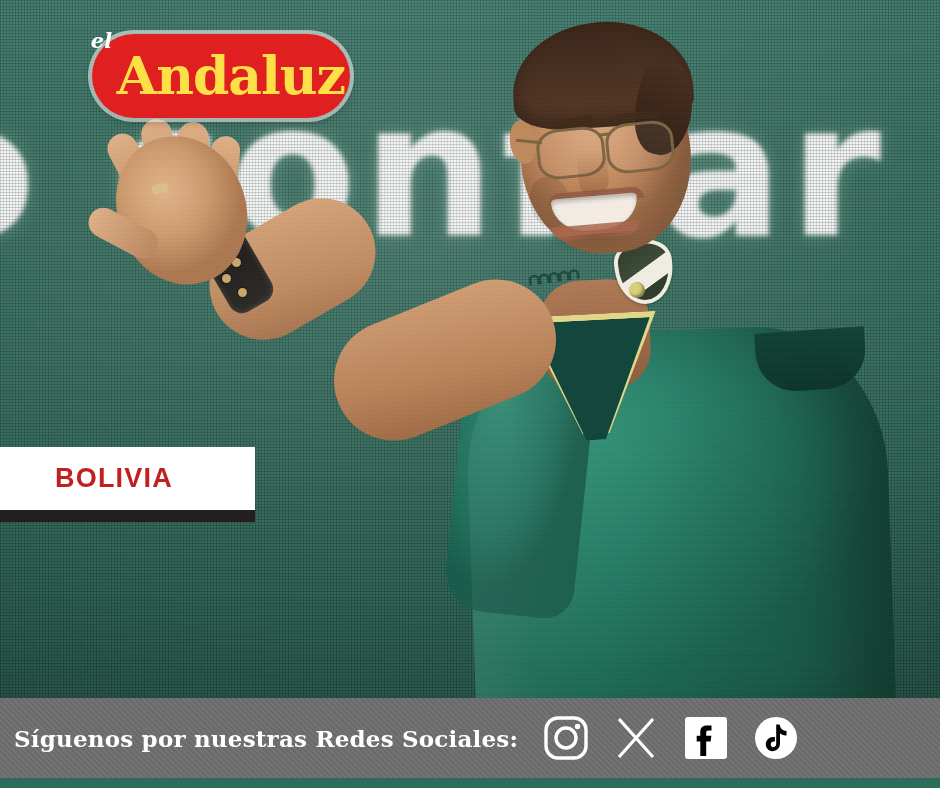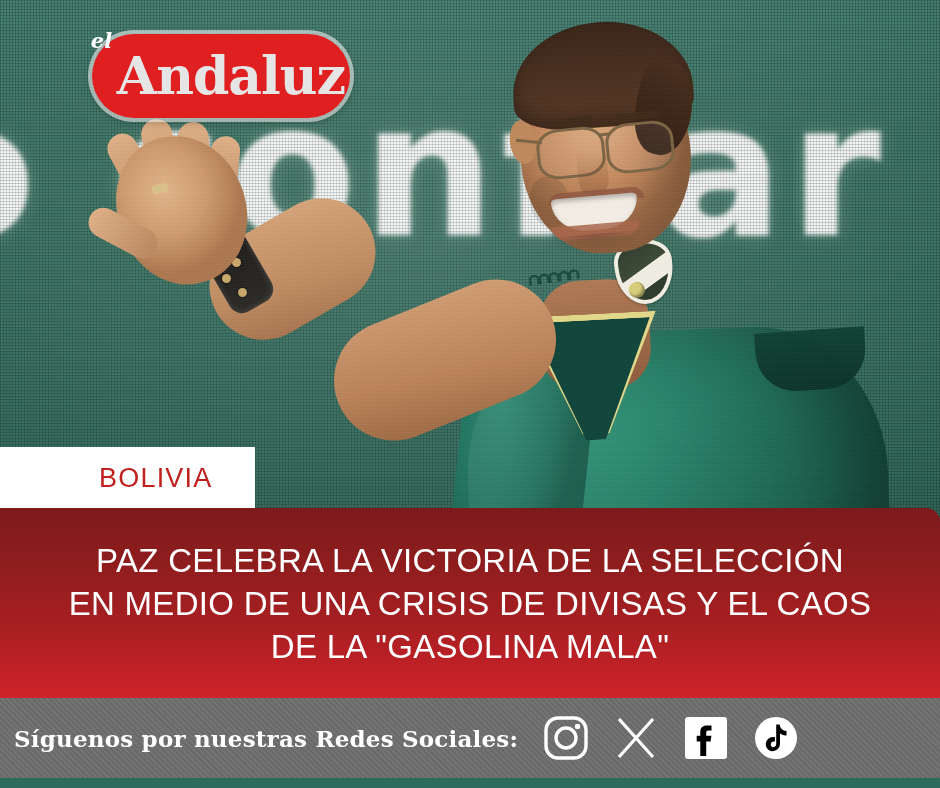--- a/index.html
+++ b/index.html
@@ -234,32 +234,32 @@
     display:flex;align-items:center;justify-content:center;
   }
   .logo-inner{position:relative;display:flex;align-items:baseline;}
   .logo-el{
     position:absolute;left:-6px;top:-20px;
     font-family:"DejaVu Serif",serif;font-style:italic;font-weight:700;
     font-size:21px;color:#ffffff;line-height:1;
   }
   .logo-main{
     font-family:"DejaVu Serif",serif;font-weight:700;
-    font-size:52px;color:#e5e5e5;letter-spacing:-1px;line-height:1;
+    font-size:52px;color:#fde047;letter-spacing:-1px;line-height:1;
     padding-left:20px;
   }
 
   
   .tag{
     position:absolute;left:0;top:447px;width:255px;height:63px;background:#ffffff;
     display:flex;align-items:center;
   }
   .tag-text{
-    font-family:"Liberation Sans",sans-serif;font-weight:400;
-    font-size:27px;letter-spacing:1.2px;color:#c0211f;padding-left:55px;margin-left:44px;
+    font-family:"Liberation Sans",sans-serif;font-weight:700;
+    font-size:27px;letter-spacing:1.2px;color:#c0211f;padding-left:55px;
   }
   .tag-underbar{
     position:absolute;left:0;top:510px;width:255px;height:12px;background:#231f20;
   }
 
   
   .headline{
     position:absolute;left:0;top:508px;width:940px;height:190px;
     background:linear-gradient(180deg,#7d1a1c 0%,#8e1d1e 28%,#a81f22 62%,#c22127 88%,#cf2429 100%);
     border-top-right-radius:14px;
@@ -367,25 +367,20 @@
       <span class="logo-el">el</span>
       <span class="logo-main">Andaluz</span>
     </div>
   </div>
 
   <div class="tag">
     <span class="tag-text">BOLIVIA</span>
   </div>
   <div class="tag-underbar"></div>
 
-  <div class="headline">
-    <div class="headline-line">PAZ CELEBRA LA VICTORIA DE LA SELECCIÓN</div>
-    <div class="headline-line">EN MEDIO DE UNA CRISIS DE DIVISAS Y EL CAOS</div>
-    <div class="headline-line">DE LA "GASOLINA MALA"</div>
-  </div>
 
   <div class="footer">
     <div class="footer-grain"></div>
     <span class="footer-text">Síguenos por nuestras Redes Sociales:</span>
 
     <div class="socials">
 
       <svg class="soc" viewBox="0 0 48 48">
         <rect x="4" y="4" width="40" height="40" rx="12" ry="12" fill="none" stroke="#ffffff" stroke-width="3.4"></rect>
         <circle cx="24" cy="24" r="10" fill="none" stroke="#ffffff" stroke-width="3.4"></circle>

